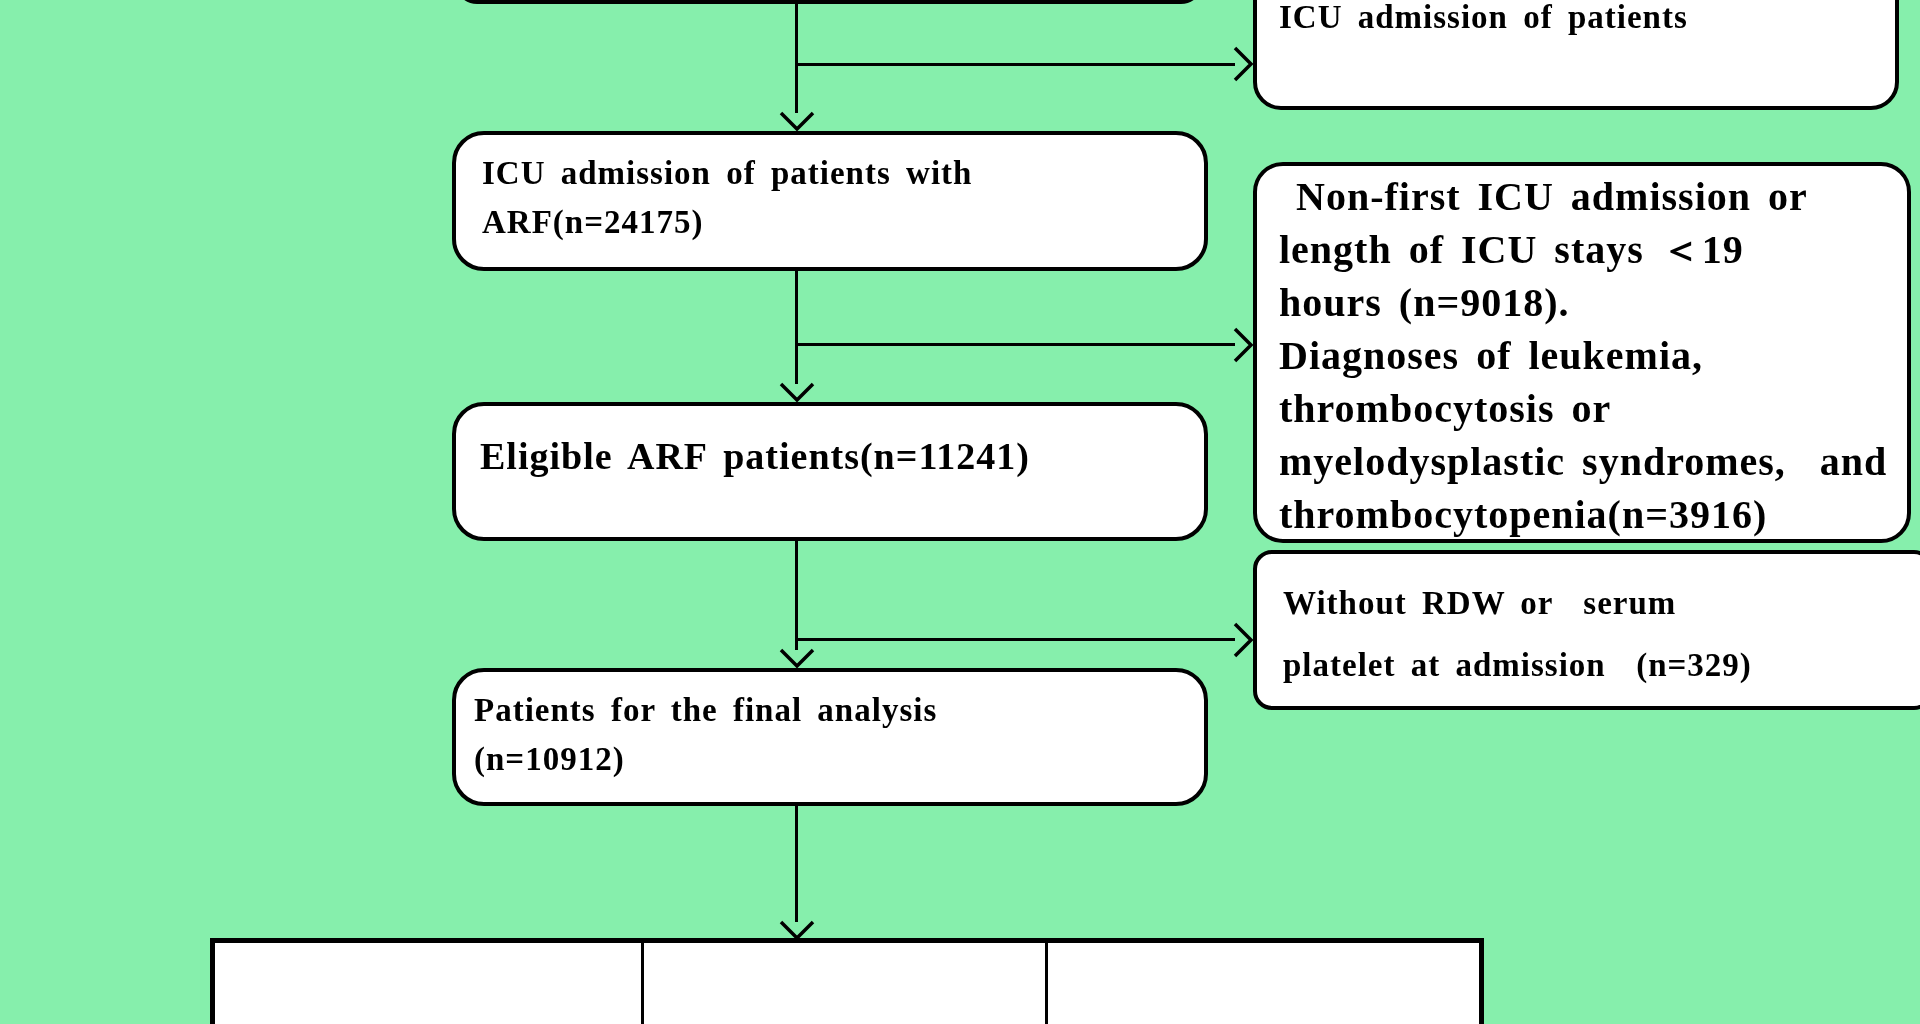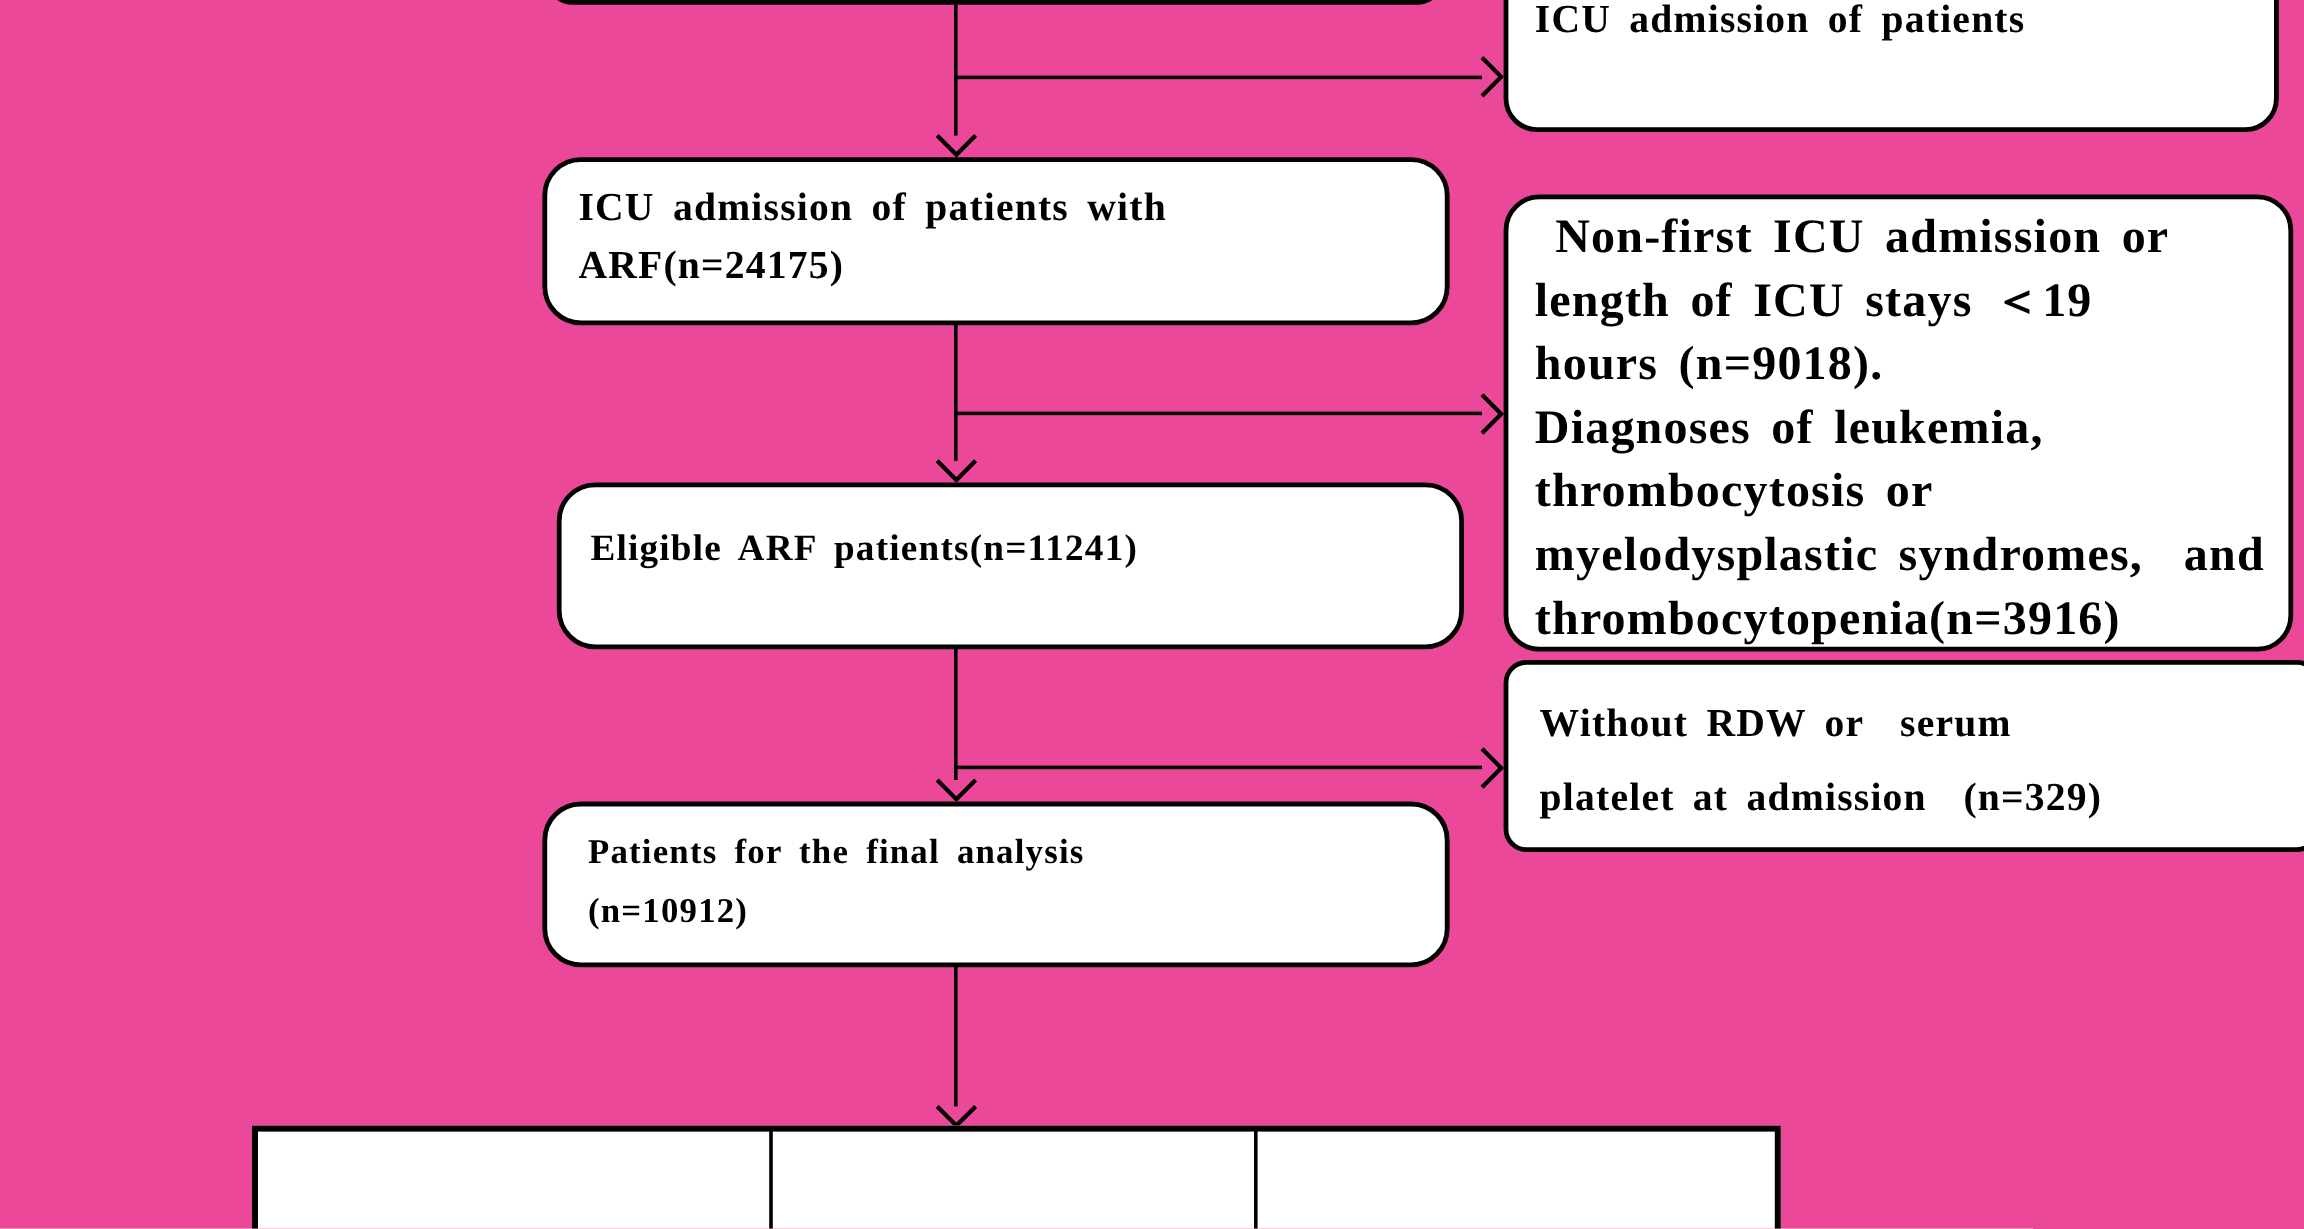--- a/index.html
+++ b/index.html
@@ -1,17 +1,17 @@
 <!DOCTYPE html>
 <html><head>
 <meta charset="utf-8">
 <style>
   html,body{margin:0;padding:0;background:#ffffff;}
   .canvas{
-    position:relative;width:1920px;height:1024px;background:#ec4899;overflow:hidden;
+    position:relative;width:1920px;height:1024px;background:#86efac;overflow:hidden;
     font-family:"Liberation Serif","DejaVu Serif",serif;font-weight:bold;color:#000;
   }
   .box{
     position:absolute;box-sizing:border-box;background:#ffffff;
     border:4px solid #000;border-radius:32px;
   }
   .ln{white-space:pre;letter-spacing:1px;word-spacing:6px;}
   .vline,.hline{position:absolute;background:#000;}
   .chev{position:absolute;display:block;}
   .sharp{border-radius:0;border-width:5px;}
@@ -56,40 +56,40 @@
   <div class="box" style="left:1253px;top:162px;width:658px;height:381px;padding:4px 8px 0 22px;font-size:40px;line-height:53px;border-radius:30px;">
     <div class="ln"> Non-first ICU admission or</div>
     <div class="ln">length of ICU stays ＜19</div>
     <div class="ln">hours (n=9018).</div>
     <div class="ln">Diagnoses of leukemia,</div>
     <div class="ln">thrombocytosis or</div>
     <div class="ln">myelodysplastic syndromes,  and</div>
     <div class="ln">thrombocytopenia(n=3916)</div>
   </div>
 
-  <div class="box" style="left:452px;top:402px;width:756px;height:139px;padding:26px 18px 0 24px;font-size:31px;line-height:49px;margin-left:12px;">
+  <div class="box" style="left:452px;top:402px;width:756px;height:139px;padding:26px 18px 0 24px;font-size:38px;line-height:49px;">
     <div class="ln">Eligible ARF patients(n=11241)</div>
   </div>
 
   <div class="vline" style="left:795px;top:539px;width:3px;height:111px;"></div>
   <svg class="chev" style="left:779px;top:648px;" width="36" height="20">
     <polyline points="2,2 18,18 34,2" fill="none" stroke="#000" stroke-width="3.5"></polyline>
   </svg>
 
   <div class="hline" style="left:796px;top:638px;width:439px;height:3px;"></div>
   <svg class="chev" style="left:1233px;top:622px;" width="20" height="36">
     <polyline points="2,2 18,18 2,34" fill="none" stroke="#000" stroke-width="3.5"></polyline>
   </svg>
 
   <div class="box" style="left:1253px;top:550px;width:680px;height:160px;padding:18px 14px 0 26px;font-size:33px;line-height:62px;border-radius:19px;">
     <div class="ln">Without RDW or  serum</div>
     <div class="ln">platelet at admission  (n=329)</div>
   </div>
 
-  <div class="box" style="left:452px;top:668px;width:756px;height:138px;padding:14px 18px 0 34px;font-size:29px;line-height:49px;">
+  <div class="box" style="left:452px;top:668px;width:756px;height:138px;padding:14px 18px 0 18px;font-size:33px;line-height:49px;">
     <div class="ln">Patients for the final analysis</div>
     <div class="ln">(n=10912)</div>
   </div>
 
   <div class="vline" style="left:795px;top:804px;width:3px;height:118px;"></div>
   <svg class="chev" style="left:779px;top:920px;" width="36" height="20">
     <polyline points="2,2 18,18 34,2" fill="none" stroke="#000" stroke-width="3.5"></polyline>
   </svg>
 
   <div class="box sharp" style="left:210px;top:938px;width:1274px;height:130px;">

